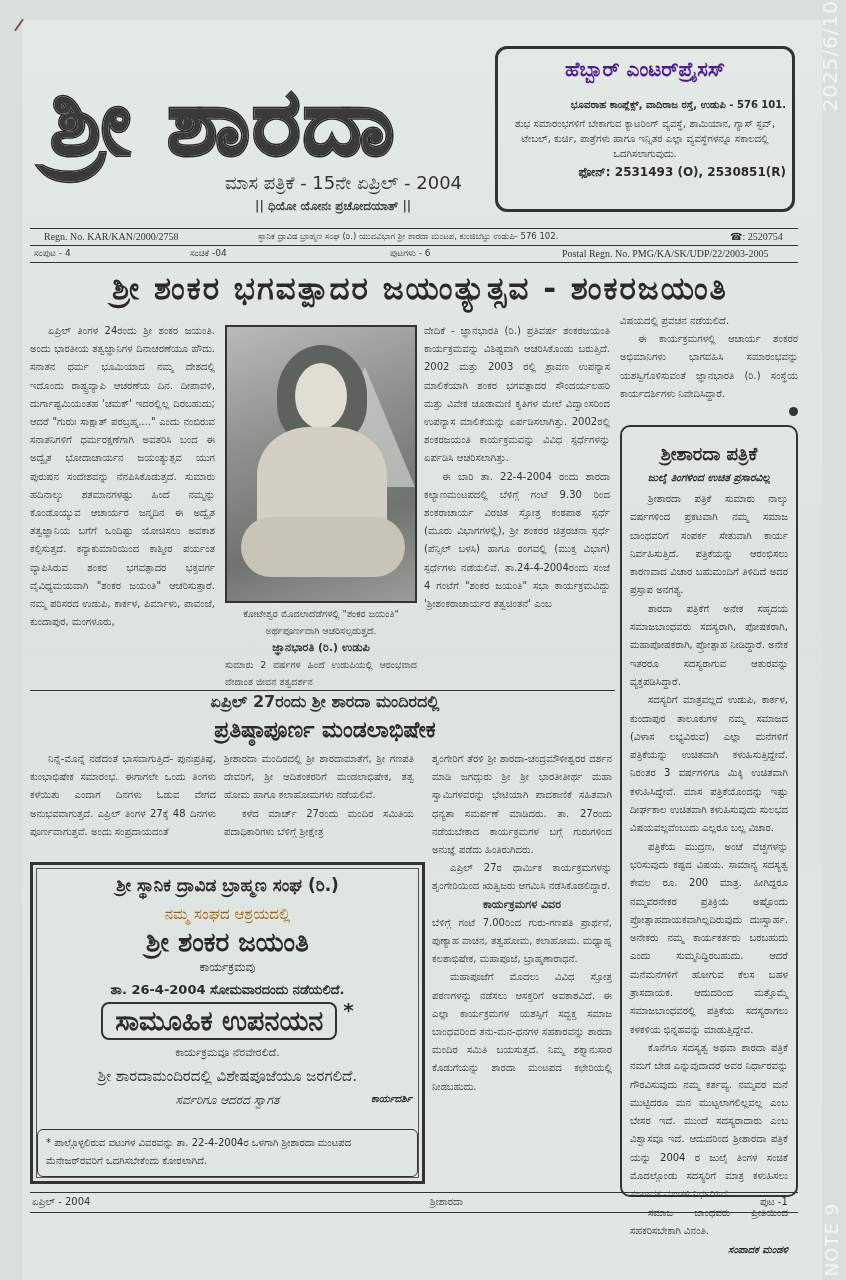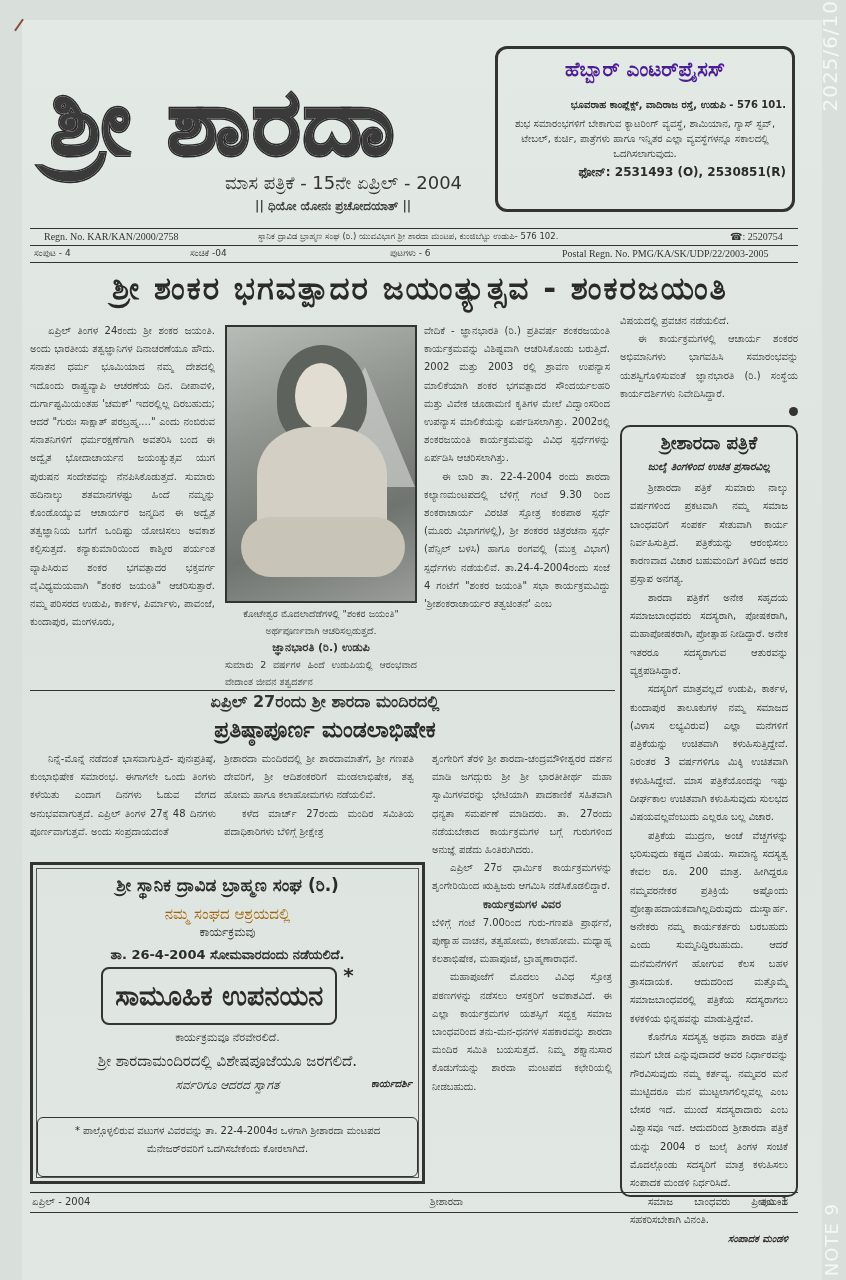--- a/index.html
+++ b/index.html
@@ -33,28 +33,28 @@
   .sec2-head2{position:absolute;left:30px;top:717px;width:590px;text-align:center;font-size:22px;font-weight:bold;color:#2a2a2a;}
   .notice{position:absolute;left:30px;top:862px;width:395px;height:322px;border:3px solid #333;box-sizing:border-box;text-align:center;}
   .notice-inner{position:absolute;left:3px;top:3px;right:3px;bottom:3px;border:1px solid #555;}
   .n-l1{font-size:17px;font-weight:bold;margin-top:10px;}
   .n-l2{font-size:11px;font-weight:bold;margin-top:6px;}
   .n-l3{font-size:15px;margin-top:10px;color:#a16207;}
   .n-l4{font-size:26px;font-weight:bold;margin-top:4px;}
   .n-l5{font-size:12px;margin-top:2px;}
   .n-l6{font-size:13px;margin-top:8px;font-weight:bold;}
   .n-l7{font-size:11px;margin-top:4px;}
-  .n-box{display:inline-block;border:2px solid #333;border-radius:8px;padding:11px 12px;font-size:27px;font-weight:bold;margin-top:4px;}
+  .n-box{display:inline-block;border:2px solid #333;border-radius:8px;padding:1px 12px;font-size:27px;font-weight:bold;margin-top:4px;}
   .n-star{font-size:20px;font-weight:bold;vertical-align:top;margin-left:6px;}
   .n-l8{font-size:11px;margin-top:6px;}
   .n-l9{font-size:15px;margin-top:8px;}
   .n-welcome{font-size:12px;margin-top:8px;font-style:italic;position:relative;}
   .n-sign{position:absolute;right:10px;top:0;font-size:10px;font-style:italic;font-weight:bold;}
-  .n-foot{position:absolute;left:4px;right:4px;bottom:4px;height:60px;border:1.5px solid #333;border-radius:6px;font-size:10px;line-height:18px;padding:4px 8px;box-sizing:border-box;text-align:center;}
-  .side-box{position:absolute;left:620px;top:425px;width:178px;height:772px;border:2px solid #333;border-radius:10px;box-sizing:border-box;padding:3px 8px;}
+  .n-foot{position:absolute;left:4px;right:4px;bottom:4px;height:48px;border:1.5px solid #333;border-radius:6px;font-size:10px;line-height:18px;padding:4px 8px;box-sizing:border-box;text-align:left;}
+  .side-box{position:absolute;left:620px;top:425px;width:178px;height:772px;border:2px solid #333;border-radius:10px;box-sizing:border-box;padding:14px 8px;}
   .sb-title{text-align:center;font-size:18px;font-weight:bold;margin-top:2px;}
   .sb-sub{text-align:center;font-size:10.5px;font-style:italic;font-weight:bold;margin-top:6px;}
   .sb-body{font-size:10px;line-height:18.3px;text-align:justify;margin-top:6px;}
   .sb-body p{margin:0;text-indent:18px;}
   .sb-sign{text-align:right;font-size:10px;font-style:italic;font-weight:bold;margin-top:4px;}
   .footer{position:absolute;left:30px;top:1196px;width:768px;font-size:10px;color:#333;}
   .footer span{position:absolute;}
   .watermark-top{position:absolute;right:4px;top:0;writing-mode:vertical-rl;transform:rotate(180deg);font-size:20px;color:#f4f7f5;letter-spacing:1px;font-family:"DejaVu Sans",sans-serif;}
   .watermark-bot{position:absolute;right:4px;bottom:4px;writing-mode:vertical-rl;transform:rotate(180deg);font-size:18px;color:#f4f7f5;letter-spacing:1px;}
   .pin{position:absolute;left:12px;top:24px;width:14px;height:2px;background:#8a4a3a;transform:rotate(-55deg);}
@@ -140,20 +140,21 @@
   <p>ಎಪ್ರಿಲ್ 27ರ ಧಾರ್ಮಿಕ ಕಾರ್ಯಕ್ರಮಗಳನ್ನು ಶೃಂಗೇರಿಯಿಂದ ಋತ್ವಿಜರು ಆಗಮಿಸಿ ನಡೆಸಿಕೊಡಲಿದ್ದಾರೆ.</p>
   <div style="text-align:center;font-weight:bold;font-size:11px">ಕಾರ್ಯಕ್ರಮಗಳ ವಿವರ</div>
   <p style="text-indent:0">ಬೆಳಿಗ್ಗೆ ಗಂಟೆ 7.00ರಿಂದ ಗುರು-ಗಣಪತಿ ಪ್ರಾರ್ಥನೆ, ಪುಣ್ಯಾಹ ವಾಚನ, ತತ್ವಹೋಮ, ಕಲಾಹೋಮ. ಮಧ್ಯಾಹ್ನ ಕಲಶಾಭಿಷೇಕ, ಮಹಾಪೂಜೆ, ಬ್ರಾಹ್ಮಣಾರಾಧನೆ.</p>
   <p>ಮಹಾಪೂಜೆಗೆ ಮೊದಲು ವಿವಿಧ ಸ್ತೋತ್ರ ಪಠಣಗಳನ್ನು ನಡೆಸಲು ಆಸಕ್ತರಿಗೆ ಅವಕಾಶವಿದೆ. ಈ ಎಲ್ಲಾ ಕಾರ್ಯಕ್ರಮಗಳ ಯಶಸ್ಸಿಗೆ ಸದ್ಭಕ್ತ ಸಮಾಜ ಬಾಂಧವರಿಂದ ತನು-ಮನ-ಧನಗಳ ಸಹಕಾರವನ್ನು ಶಾರದಾ ಮಂದಿರ ಸಮಿತಿ ಬಯಸುತ್ತದೆ. ನಿಮ್ಮ ಶಕ್ತ್ಯಾನುಸಾರ ಕೊಡುಗೆಯನ್ನು ಶಾರದಾ ಮಂಟಪದ ಕಛೇರಿಯಲ್ಲಿ ನೀಡಬಹುದು.</p>
 </div>
 
 <div class="notice">
   <div class="notice-inner"></div>
   <div class="n-l1">ಶ್ರೀ ಸ್ಥಾನಿಕ ದ್ರಾವಿಡ ಬ್ರಾಹ್ಮಣ ಸಂಘ (ರಿ.)</div>
   <div class="n-l3">ನಮ್ಮ ಸಂಘದ ಆಶ್ರಯದಲ್ಲಿ</div>
+  <div class="n-l4">ಶ್ರೀ ಶಂಕರ ಜಯಂತಿ</div>
   <div class="n-l5">ಕಾರ್ಯಕ್ರಮವು</div>
   <div class="n-l6">ತಾ. 26-4-2004 ಸೋಮವಾರದಂದು ನಡೆಯಲಿದೆ.</div>
   <div>
     <span class="n-box">ಸಾಮೂಹಿಕ ಉಪನಯನ</span><span class="n-star">*</span>
   </div>
   <div class="n-l8">ಕಾರ್ಯಕ್ರಮವೂ ನೆರವೇರಲಿದೆ.</div>
   <div class="n-l9">ಶ್ರೀ ಶಾರದಾಮಂದಿರದಲ್ಲಿ ವಿಶೇಷಪೂಜೆಯೂ ಜರಗಲಿದೆ.</div>
   <div class="n-welcome">
     <span>ಸರ್ವರಿಗೂ ಆದರದ ಸ್ವಾಗತ</span>
     <span class="n-sign">ಕಾರ್ಯದರ್ಶಿ</span>

